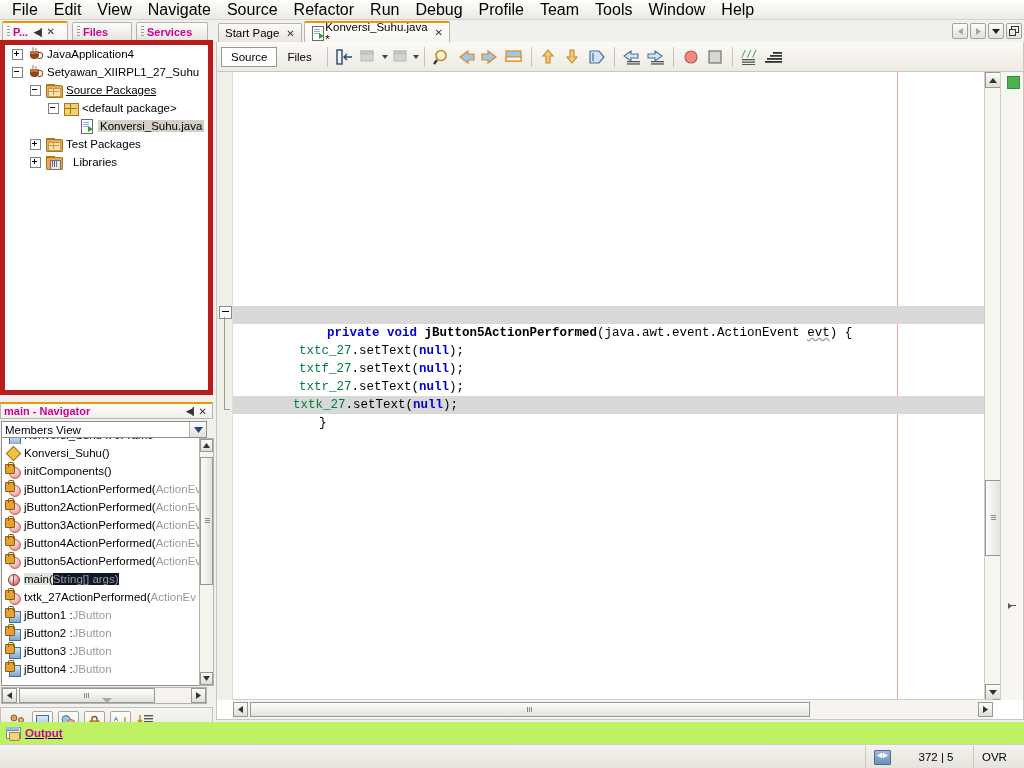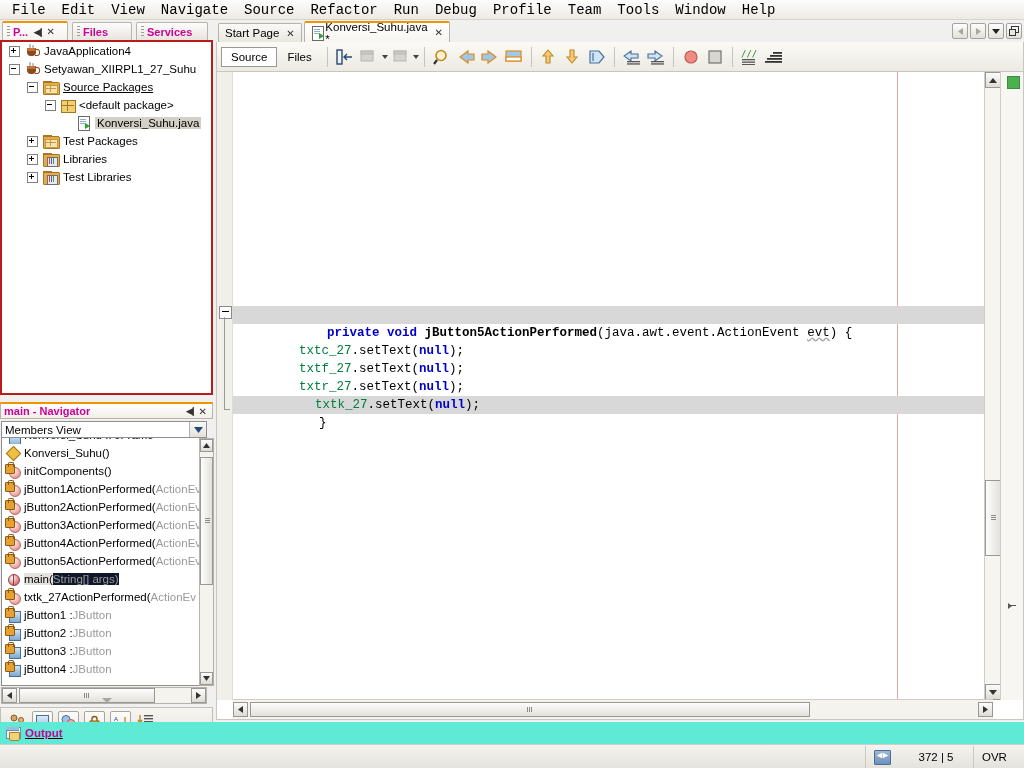--- a/index.html
+++ b/index.html
@@ -13,21 +13,21 @@
   }
   .app{position:relative;width:1024px;height:768px;}
 
   
   .menubar{
     position:absolute;left:0;top:0;width:1024px;height:20px;
     background:linear-gradient(#fdfdfd,#eceae4);
     border-bottom:1px solid #d8d4cc;
     display:flex;align-items:center;padding-left:4px;box-sizing:border-box;
   }
-  .menu-item{padding:2px 8px;font-size:14px;color:#000;cursor:default;font-family:Liberation Mono, monospace;}
+  .menu-item{padding:2px 8px;font-size:16px;color:#000;cursor:default;}
 
   
   .left-pane{position:absolute;left:0;top:21px;width:215px;height:700px;background:#f0f0ee;}
 
   .tabrow{position:relative;height:19px;width:215px;background:#f0f0ee;}
   .wtab{
     position:absolute;top:1px;height:18px;box-sizing:border-box;
     background:linear-gradient(#fdfdfd,#e7e4dc);
     border:1px solid #b8b4ac;border-bottom:none;
     display:flex;align-items:center;
@@ -41,21 +41,21 @@
   }
   .wtab .dots{
     display:inline-block;width:3px;height:11px;margin-right:3px;
     background-image:repeating-linear-gradient(to bottom,#9a9a9a 0 1px,transparent 1px 3px);
   }
   .tab-x{margin-left:5px;font-weight:bold;color:#333;font-size:10px;font-family:"DejaVu Sans",sans-serif;}
   .tab-mini{margin-left:6px;color:#333;font-size:9px;letter-spacing:-1px;}
 
   .tree-panel{
     position:absolute;left:0;top:19px;width:213px;height:355px;
-    background:#fff;border:2px solid #b91c1c;box-sizing:border-box;
+    background:#fff;border:5px solid #b91c1c;box-sizing:border-box;
     overflow:hidden;
   }
   .tnode{position:relative;height:18px;display:flex;align-items:center;font-size:11.5px;white-space:nowrap;}
   .toggle{
     width:9px;height:9px;border:1px solid #808080;background:#fff;
     display:inline-block;position:relative;flex:0 0 auto;
   }
   .toggle:before{content:"";position:absolute;left:1px;top:3px;width:5px;height:1px;background:#000;}
   .toggle.plus:after{content:"";position:absolute;left:3px;top:1px;width:1px;height:5px;background:#000;}
   .icn{display:inline-block;flex:0 0 auto;}
@@ -233,21 +233,21 @@
 
   .ed-vsb{position:absolute;right:22px;top:0;width:16px;height:628px;background:#f6f5f0;border-left:1px solid #cfcdc6;}
   .ed-mark{position:absolute;right:3px;top:4px;width:11px;height:11px;background:#4caf50;border:1px solid #3a8c3e;}
   .ed-hsb{position:absolute;left:16px;bottom:0;width:760px;height:19px;background:#f4f3ee;border-top:1px solid #cfcdc6;display:flex;align-items:center;}
   .err-strip{position:absolute;right:0;top:0;width:22px;height:628px;background:#f7f6f2;border-left:1px solid #cfcdc6;}
   .annot{position:absolute;right:5px;top:532px;width:10px;height:3px;}
   .annot:before{content:"";position:absolute;left:0;top:1px;width:8px;height:1px;background:#555;}
   .annot:after{content:"";position:absolute;left:0;top:-1px;width:0;height:0;border-top:3px solid transparent;border-bottom:3px solid transparent;border-left:4px solid #555;}
 
   
-  .bottombar{position:absolute;left:0;top:722px;width:1024px;height:22px;background:#5eead4;display:flex;align-items:center;text-decoration:underline;}
+  .bottombar{position:absolute;left:0;top:722px;width:1024px;height:22px;background:#bef264;display:flex;align-items:center;text-decoration:underline;}
   .out-tab{display:flex;align-items:center;padding-left:6px;gap:4px;font-size:11.5px;font-weight:bold;color:#cc0099;}
   .ic-out{width:15px;height:13px;position:relative;}
   .ic-out .w{position:absolute;left:0;top:0;width:13px;height:10px;background:#e9f0f6;border:1px solid #6d8fae;}
   .ic-out .wt{position:absolute;left:0;top:0;width:13px;height:3px;background:#9dbcd8;border-bottom:1px solid #6d8fae;}
   .ic-out .p{position:absolute;left:3px;top:5px;width:9px;height:7px;background:#f3d27a;border:1px solid #a8832c;border-radius:0 0 2px 2px;}
 
   .statusbar{
     position:absolute;left:0;top:744px;width:1024px;height:24px;
     background:linear-gradient(#f4f3ef,#e4e2db);border-top:1px solid #cfcdc6;
     display:flex;align-items:center;justify-content:flex-end;
@@ -378,36 +378,23 @@
         <span class="toggle plus"></span>
         <span style="display:inline-block;width:5px;"></span>
         <span class="icn ic-lib">
           <span class="tp"></span>
             <span class="bk"></span>
             <span class="bi"></span>
             <span class="b1"></span>
             <span class="b2"></span>
             <span class="b3"></span>
         </span>
-        <span style="margin-left:4px;">Libraries</span>
-      </div>
-
-      <div class="tnode" style="padding-left:25px;">
-        <span class="toggle plus"></span>
-        <span style="display:inline-block;width:5px;"></span>
-        <span class="icn ic-lib">
-          <span class="tp"></span>
-            <span class="bk"></span>
-            <span class="bi"></span>
-            <span class="b1"></span>
-            <span class="b2"></span>
-            <span class="b3"></span>
-        </span>
-        <span style="margin-left:4px;">Test Libraries</span>
-      </div>
+        <span style="margin-left:11px;">Libraries</span>
+      </div>
+
     </div>
 
     <div class="nav-panel">
       <div class="nav-head">
         <span class="dots"></span>
         <span>main - Navigator</span>
         <span class="sp"></span>
         <span class="tab-mini" style="color:#333;">◀|</span>
         <span class="tab-x" style="margin-right:5px;">✕</span>
       </div>
@@ -797,21 +784,21 @@
       </div>
 
       <div class="cl" style="top:270px;padding-left:6px;">
         <span class="var">txtf_27</span><span class="plain">.setText(</span><span class="kw">null</span><span class="plain">);</span>
       </div>
 
       <div class="cl" style="top:288px;padding-left:6px;">
         <span class="var">txtr_27</span><span class="plain">.setText(</span><span class="kw">null</span><span class="plain">);</span>
       </div>
 
-      <div class="cl" style="top:306px;padding-left:22px;">
+      <div class="cl" style="top:306px;padding-left:0;">
         <span class="var">txtk_27</span><span class="plain">.setText(</span><span class="kw">null</span><span class="plain">);</span>
       </div>
 
       <div class="cl" style="top:324px;padding-left:26px;">
         <span class="plain">}</span>
       </div>
     </div>
 
     <div class="ed-vsb">
       <div class="sb-btn" style="width:16px;height:16px;">

